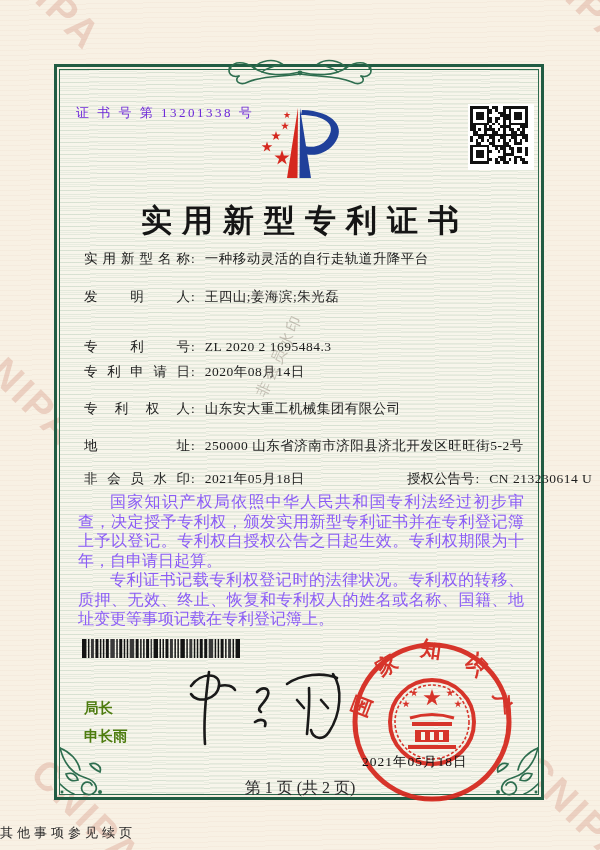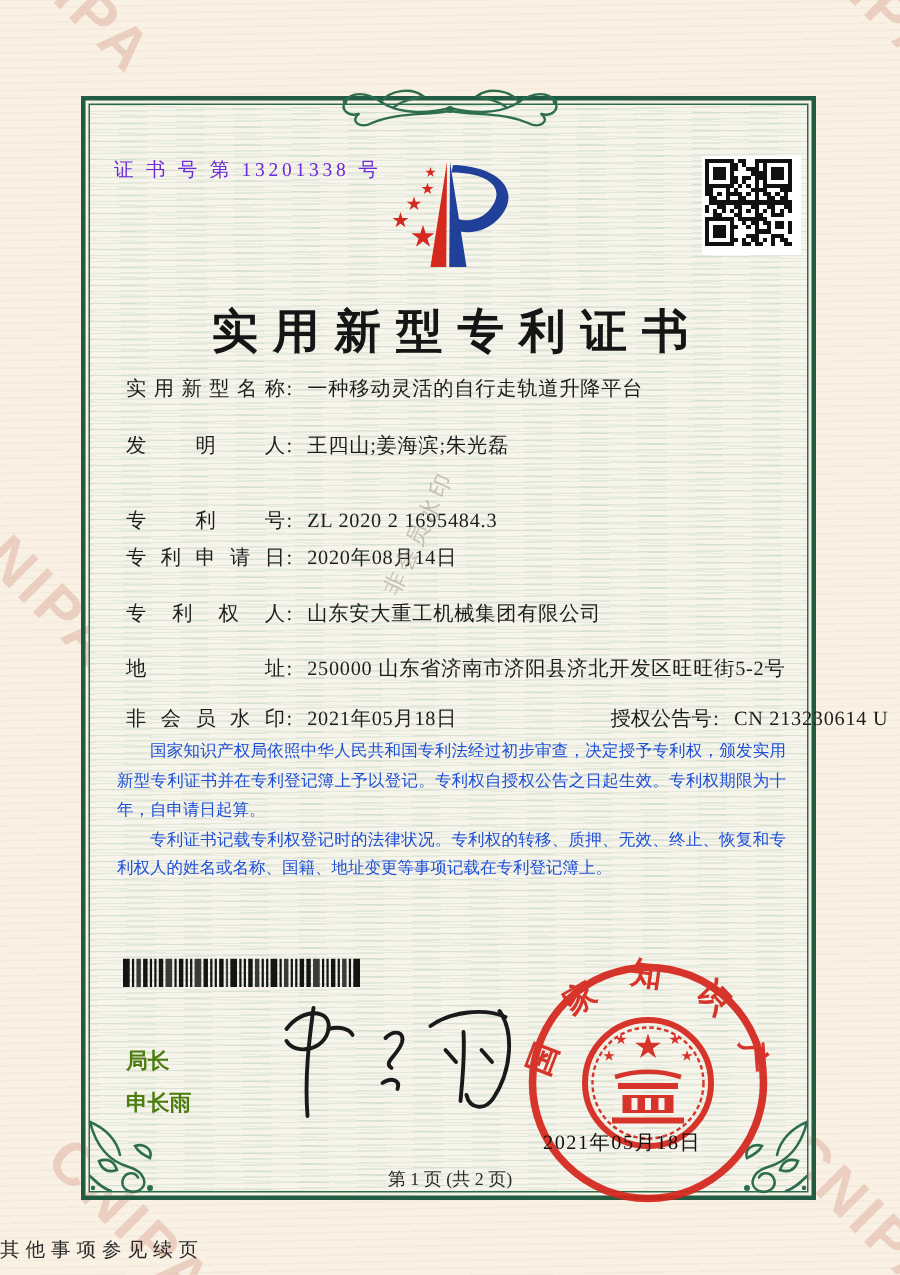--- a/index.html
+++ b/index.html
@@ -39,33 +39,33 @@
   .cert-no{position:absolute;left:76px;top:104px;font-size:13px;letter-spacing:2.5px;color:#6d28d9;}
   .logo{position:absolute;left:238px;top:98px;}
   .qr{position:absolute;left:468px;top:104px;width:62px;height:62px;background:#fff;padding:2px;}
   .title{position:absolute;left:0;top:184px;width:100%;text-align:center;
     font-size:31px;font-weight:700;letter-spacing:10px;text-indent:10px;color:#151515;margin-top:16px;}
   .frow{position:absolute;left:84px;font-size:13.5px;color:#1d1d1d;white-space:nowrap;}
   .flabel{display:inline-block;width:106px;text-align:justify;text-align-last:justify;}
   .fcolon{display:inline-block;margin:0 10px 0 1px;}
   .fval{letter-spacing:.5px;}
   .grant2{position:absolute;left:323px;top:0;}
-  .paras{position:absolute;left:78px;top:492px;width:446px;font-size:11px;
-    line-height:19.5px;text-align:justify;color:#1d4ed8;}
+  .paras{position:absolute;left:78px;top:492px;width:446px;font-size:16px;
+    line-height:19.5px;text-align:justify;color:#8b5cf6;}
   .paras p{margin:0;text-indent:2em;}
   .barcode{position:absolute;left:82px;top:639px;}
   .director{position:absolute;left:84px;top:694px;
     font-family:"Liberation Sans","DejaVu Sans",sans-serif;
     font-size:14.5px;font-weight:700;color:#4d7c0f;line-height:28px;}
   .signature{position:absolute;left:175px;top:664px;}
   .seal{position:absolute;left:348px;top:638px;width:168px;height:168px;z-index:4;}
   .seal-date{position:absolute;left:362px;top:753px;z-index:5;font-size:13.5px;
     letter-spacing:1px;color:#101010;white-space:nowrap;}
   .page-info{position:absolute;left:0;top:778px;width:100%;text-align:center;
-    font-size:12px;color:#2a2a2a;}
+    font-size:16px;color:#2a2a2a;}
   .footer-note{position:absolute;left:0;top:824px;width:100%;text-align:left;
     font-size:13px;letter-spacing:4px;color:#2a2a2a;}
 </style>
 </head>
 <body>
 
 <span class="wm wm-cnipa wm1">CNIPA</span>
 <span class="wm wm-cnipa wm2">CNIPA</span>
 <span class="wm wm-cnipa wm3">CNIPA</span>
 <span class="wm wm-big wm">CNIPA</span>

